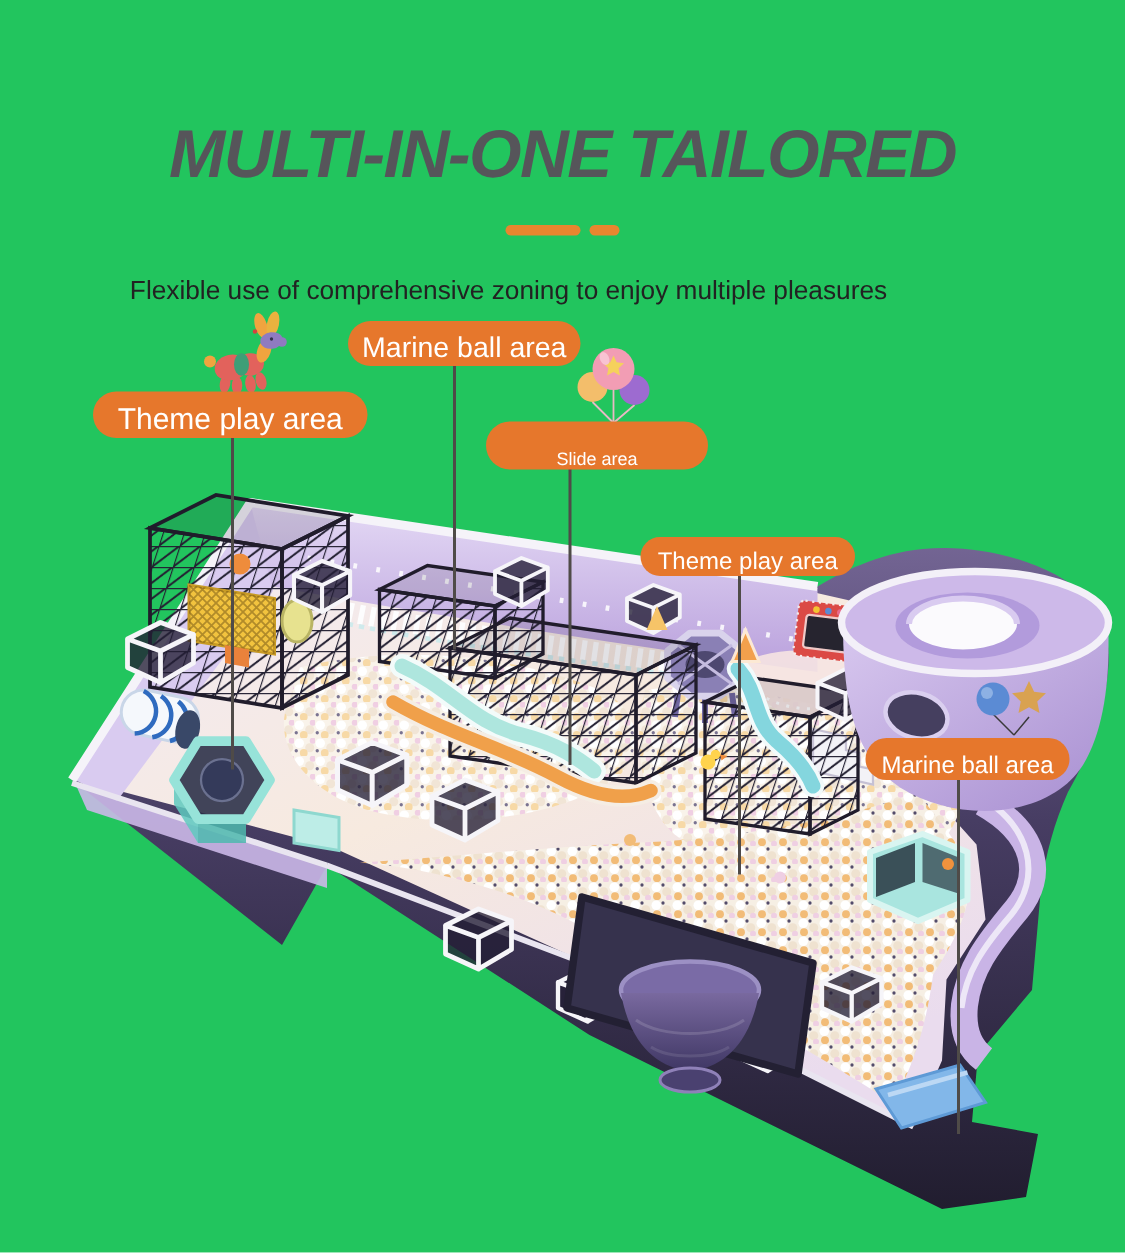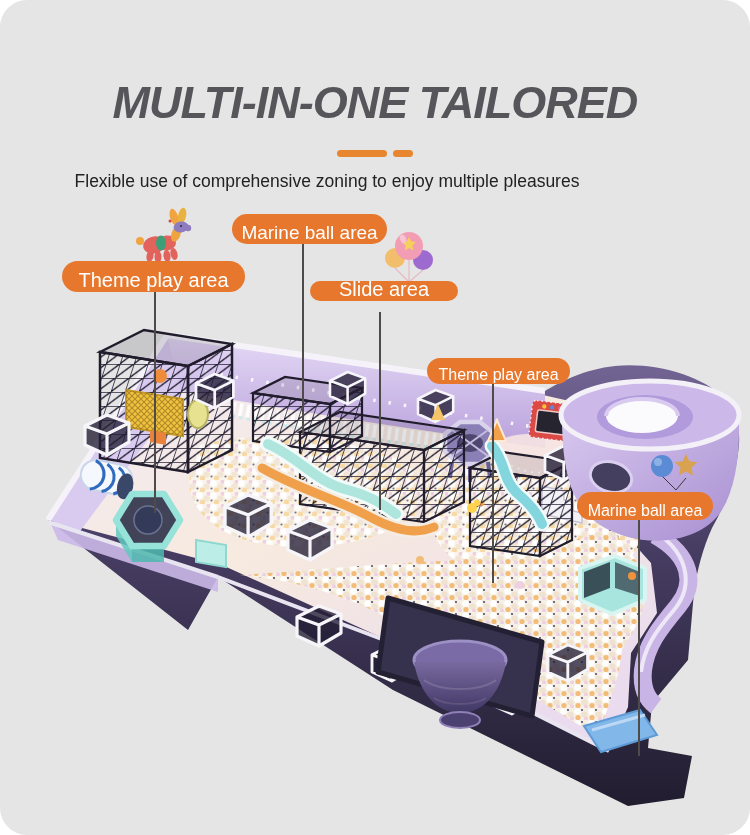--- a/index.html
+++ b/index.html
@@ -1,47 +1,47 @@
 <!DOCTYPE html>
 <html><head>
 <meta charset="utf-8">
 <style>
   html,body{margin:0;padding:0;background:#ffffff;}
-  .page{position:relative;width:750px;height:835px;background:#e5e5e5;overflow:hidden;
-        font-family:"Liberation Sans", sans-serif;border-radius:27px;}
+  .page{position:relative;width:750px;height:835px;background:#22c55e;overflow:hidden;
+        font-family:"Liberation Sans", sans-serif;}
   
   .title{position:absolute;top:79px;left:0;width:750px;text-align:center;
          font-size:45px;line-height:48px;font-weight:bold;font-style:italic;
          letter-spacing:-1px;color:#56555a;margin:0;}
   .divider{position:absolute;top:150px;left:0;width:750px;display:flex;
            justify-content:center;align-items:center;gap:6px;}
   .dash{height:7px;border-radius:4px;background:#e8862f;}
   .dash.long{width:50px;}
   .dash.short{width:20px;}
   .subtitle{position:absolute;top:171px;left:0;width:654px;text-align:center;
-            font-size:17.5px;color:#222222;margin:0;font-weight:400;}
+            font-size:17.5px;color:#222222;margin:12px;font-weight:400;}
   
   .scene{position:absolute;left:0;top:0;width:750px;height:835px;}
   .scene svg.playground{position:absolute;left:0;top:0;z-index:1;}
   .connector{position:absolute;width:2px;background:#4f4b48;z-index:2;}
   .c1{left:154px;top:291px;height:222px;}
   .c2{left:302px;top:243px;height:190px;}
   .c3{left:379px;top:312px;height:198px;}
   .c4{left:492px;top:382px;height:201px;}
   .c5{left:638px;top:518px;height:238px;}
   .deco{position:absolute;z-index:3;}
   .deco.dog{left:134px;top:207px;}
   .deco.balloons{left:383px;top:226px;}
   .deco.ballstar{left:648px;top:450px;}
   .pill{position:absolute;z-index:4;background:#e6772c;color:#ffffff;
         border-radius:20px;display:flex;align-items:flex-end;justify-content:center;
         white-space:nowrap;}
   .p1{left:62px;top:261px;width:183px;height:31px;font-size:20px;}
   .p2{left:232px;top:214px;width:155px;height:30px;font-size:19px;}
-  .p3{left:310px;top:281px;width:148px;height:20px;font-size:20px;}
+  .p3{left:324px;top:281px;width:148px;height:32px;font-size:12px;}
   .p4{left:427px;top:358px;width:143px;height:26px;font-size:16px;}
   .p5{left:577px;top:492px;width:136px;height:28px;font-size:16px;}
 </style>
 </head>
 <body>
 
 <div class="page">
 
   <h1 class="title">MULTI-IN-ONE TAILORED</h1>
   <div class="divider">

